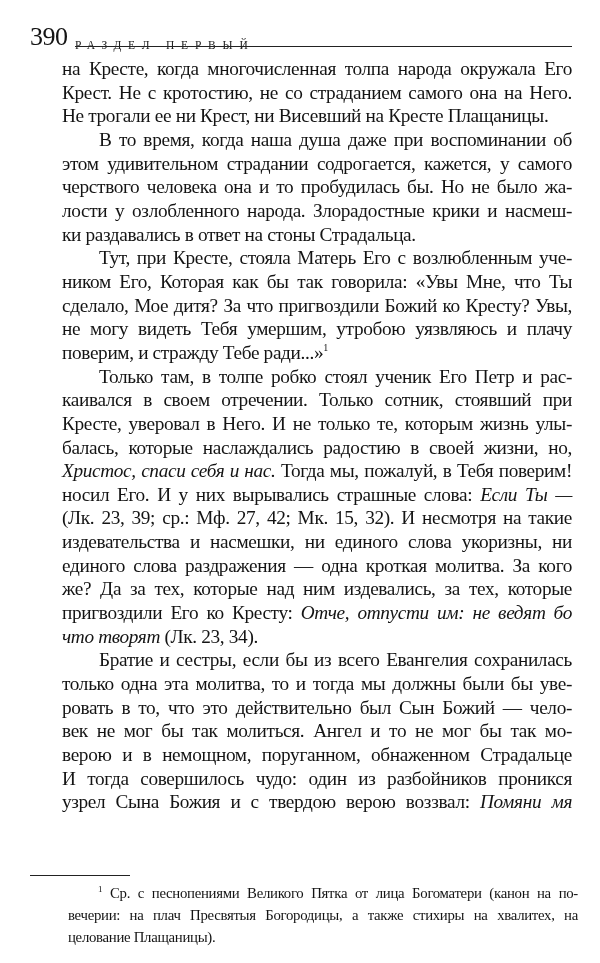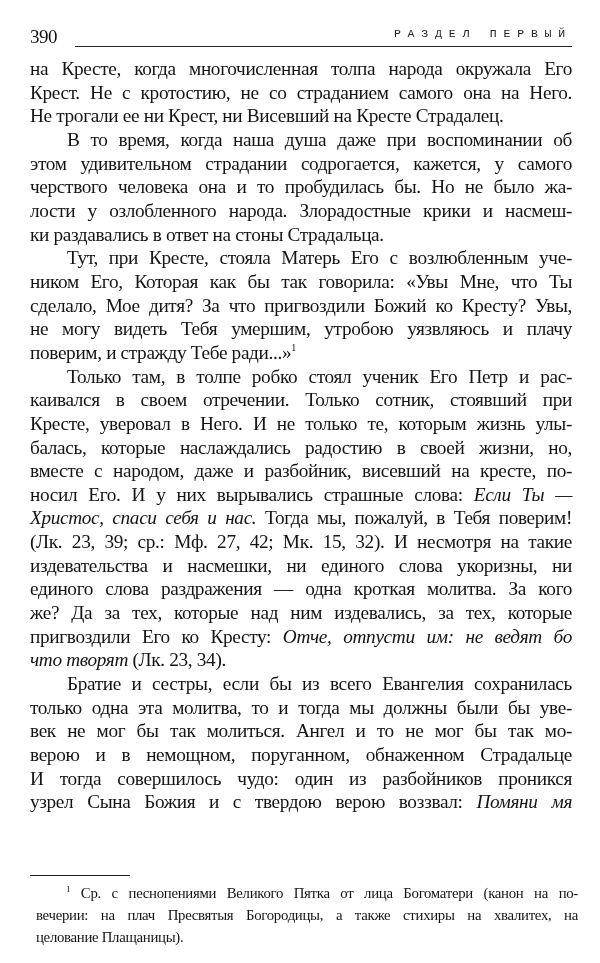--- a/index.html
+++ b/index.html
@@ -1,34 +1,34 @@
 <!DOCTYPE html>
 <html><head>
 <meta charset="utf-8">
 <style>
   html, body { margin: 0; padding: 0; background: #ffffff; }
   body {
     width: 600px; height: 963px; overflow: hidden; position: relative;
     font-family: "Liberation Serif", "DejaVu Serif", serif; color: #141414;
   }
   .header { position: absolute; top: 22px; left: 30px; width: 542px; height: 30px; }
-  .page-num { position: absolute; left: 0; top: 0; font-size: 19px; line-height: 30px; letter-spacing: -0.5px; }
+  .page-num { position: absolute; left: 0; top: 0; font-size: 26px; line-height: 30px; letter-spacing: -0.5px; }
   .running-title {
-    position: absolute; left: 45px; right: 0; top: 1px; text-align: right;
-    font-family: Liberation Mono, monospace; font-size: 11.5px; line-height: 22px;
+    position: absolute; left: 45px; right: 0; top: 12px; text-align: left;
+    font-family: Liberation Serif, serif; font-size: 11.5px; line-height: 22px;
     letter-spacing: 6.8px; color: #222;
   }
   .header-rule { position: absolute; left: 45px; right: 0; top: 24px; border-top: 1.3px solid #222; }
 
   .body-text {
     position: absolute; top: 57px; left: 30px; width: 542px;
     font-size: 19.3px; line-height: 23.65px; text-align: justify; letter-spacing: -0.35px;
   }
   .body-text p { margin: 0; text-indent: 0; }
-  .line { display: block; text-align: justify; text-align-last: justify; white-space: nowrap; }
+  .line { display: block; text-align: justify; text-align-last: justify; white-space: nowrap; margin-left: 32px; }
   .line.last { text-align-last: left; }
   .ital { font-style: italic; }
   sup.fn { font-size: 10px; vertical-align: 8px; line-height: 0; }
 
   .fn-rule { position: absolute; left: 30px; top: 875px; width: 100px; border-top: 1px solid #222; }
   .footnote {
     position: absolute; top: 883px; left: 36px; width: 542px;
     font-size: 14.8px; line-height: 21.8px; letter-spacing: -0.3px;
   }
   .footnote .line:first-child { padding-left: 30px; }
@@ -40,54 +40,54 @@
 <div class="header">
   <span class="page-num">390</span>
   <span class="running-title">РАЗДЕЛ ПЕРВЫЙ</span>
   <div class="header-rule"></div>
 </div>
 
 <div class="body-text">
   <p>
     <span class="line">на Кресте, когда многочисленная толпа народа окружала Его</span>
     <span class="line">Крест. Не с кротостию, не со страданием самого она на Него.</span>
-    <span class="line last">Не трогали ее ни Крест, ни Висевший на Кресте Страдалец.</span>
+    <span class="line last">Не трогали ее ни Крест, ни Висевший на Кресте Плащаницы.</span>
   </p>
   <p>
     <span class="line" style="padding-left:37px">В то время, когда наша душа даже при воспоминании об</span>
     <span class="line">этом удивительном страдании содрогается, кажется, у самого</span>
     <span class="line">черствого человека она и то пробудилась бы. Но не было жа-</span>
     <span class="line">лости у озлобленного народа. Злорадостные крики и насмеш-</span>
     <span class="line last">ки раздавались в ответ на стоны Страдальца.</span>
   </p>
   <p>
     <span class="line" style="padding-left:37px">Тут, при Кресте, стояла Матерь Его с возлюбленным уче-</span>
     <span class="line">ником Его, Которая как бы так говорила: «Увы Мне, что Ты</span>
     <span class="line">сделало, Мое дитя? За что пригвоздили Божий ко Кресту? Увы,</span>
     <span class="line">не могу видеть Тебя умершим, утробою уязвляюсь и плачу</span>
     <span class="line last"><span>поверим, и стражду Тебе ради...»</span><sup class="fn">1</sup></span>
   </p>
   <p>
     <span class="line" style="padding-left:37px">Только там, в толпе робко стоял ученик Его Петр и рас-</span>
     <span class="line">каивался в своем отречении. Только сотник, стоявший при</span>
     <span class="line">Кресте, уверовал в Него. И не только те, которым жизнь улы-</span>
     <span class="line">балась, которые наслаждались радостию в своей жизни, но,</span>
-    <span class="line">вместе с народом, даже и разбойник, висевший на кресте, по-</span>
+    <span class="line"><span class="ital">Христос, спаси себя и нас.</span><span> Тогда мы, пожалуй, в Тебя поверим!</span></span>
     <span class="line"><span>носил Его. И у них вырывались страшные слова: </span><span class="ital">Если Ты —</span></span>
-    <span class="line"><span class="ital">Христос, спаси себя и нас.</span><span> Тогда мы, пожалуй, в Тебя поверим!</span></span>
     <span class="line">(Лк. 23, 39; ср.: Мф. 27, 42; Мк. 15, 32). И несмотря на такие</span>
     <span class="line">издевательства и насмешки, ни единого слова укоризны, ни</span>
     <span class="line">единого слова раздражения — одна кроткая молитва. За кого</span>
     <span class="line">же? Да за тех, которые над ним издевались, за тех, которые</span>
     <span class="line"><span>пригвоздили Его ко Кресту: </span><span class="ital">Отче, отпусти им: не ведят бо</span></span>
     <span class="line last"><span class="ital">что творят</span><span> (Лк. 23, 34).</span></span>
   </p>
   <p>
     <span class="line" style="padding-left:37px">Братие и сестры, если бы из всего Евангелия сохранилась</span>
     <span class="line">только одна эта молитва, то и тогда мы должны были бы уве-</span>
+    <span class="line">ровать в то, что это действительно был Сын Божий — чело-</span>
     <span class="line">век не мог бы так молиться. Ангел и то не мог бы так мо-</span>
     <span class="line">верою и в немощном, поруганном, обнаженном Страдальце</span>
     <span class="line">И тогда совершилось чудо: один из разбойников проникся</span>
     <span class="line"><span>узрел Сына Божия и с твердою верою воззвал: </span><span class="ital">Помяни мя</span></span>
   </p>
 </div>
 
 <div class="fn-rule"></div>
 
 <div class="footnote">

